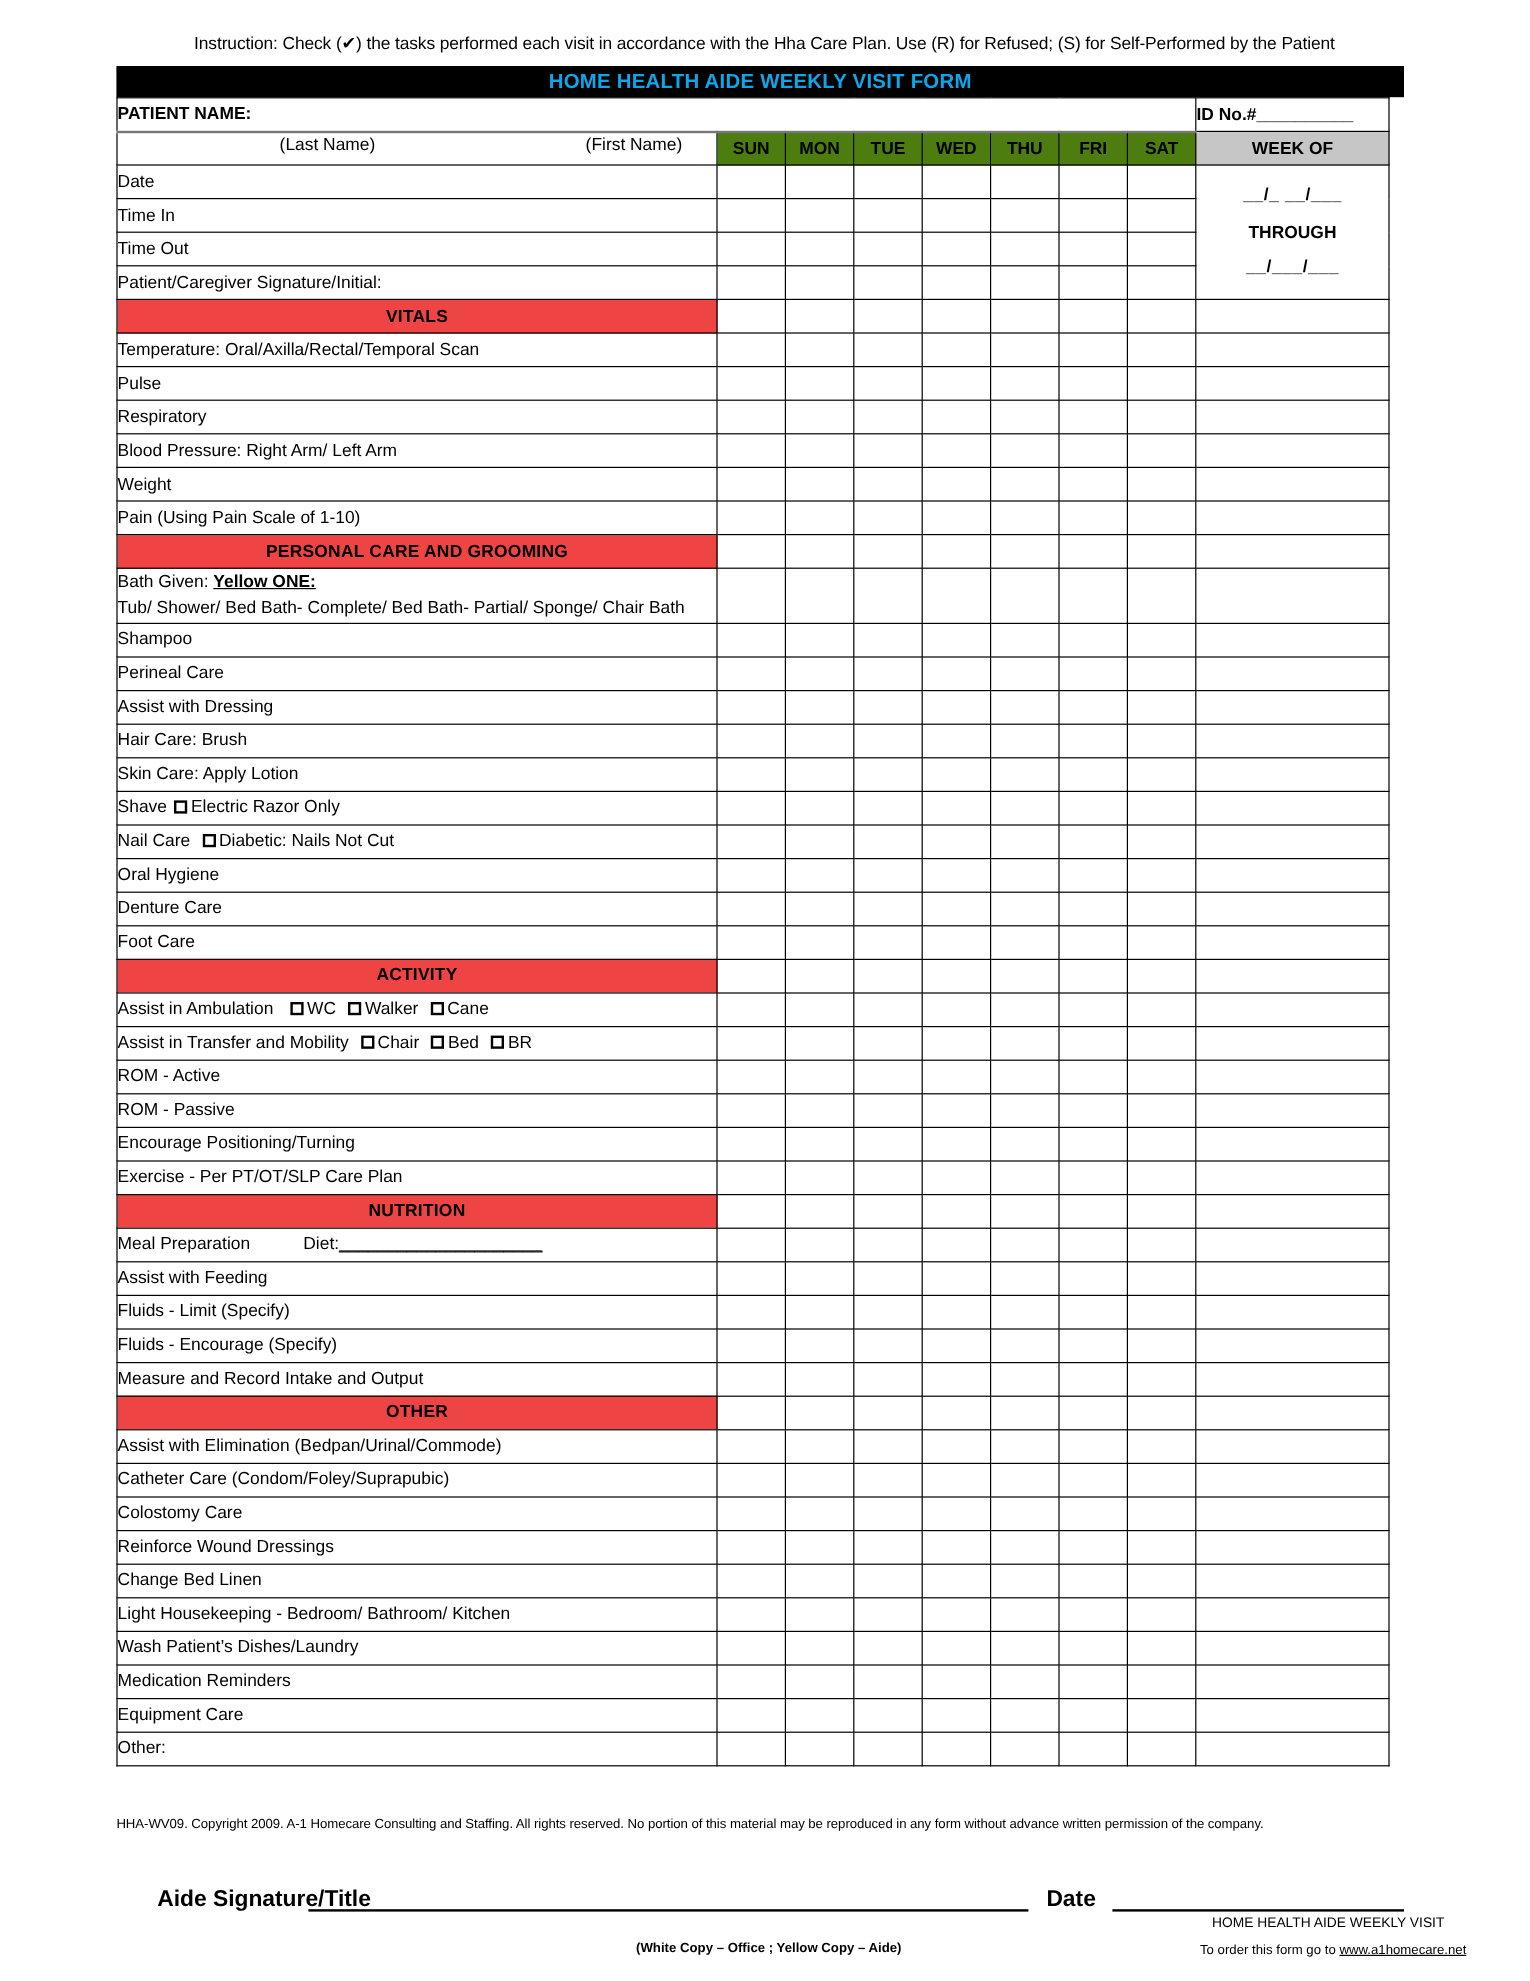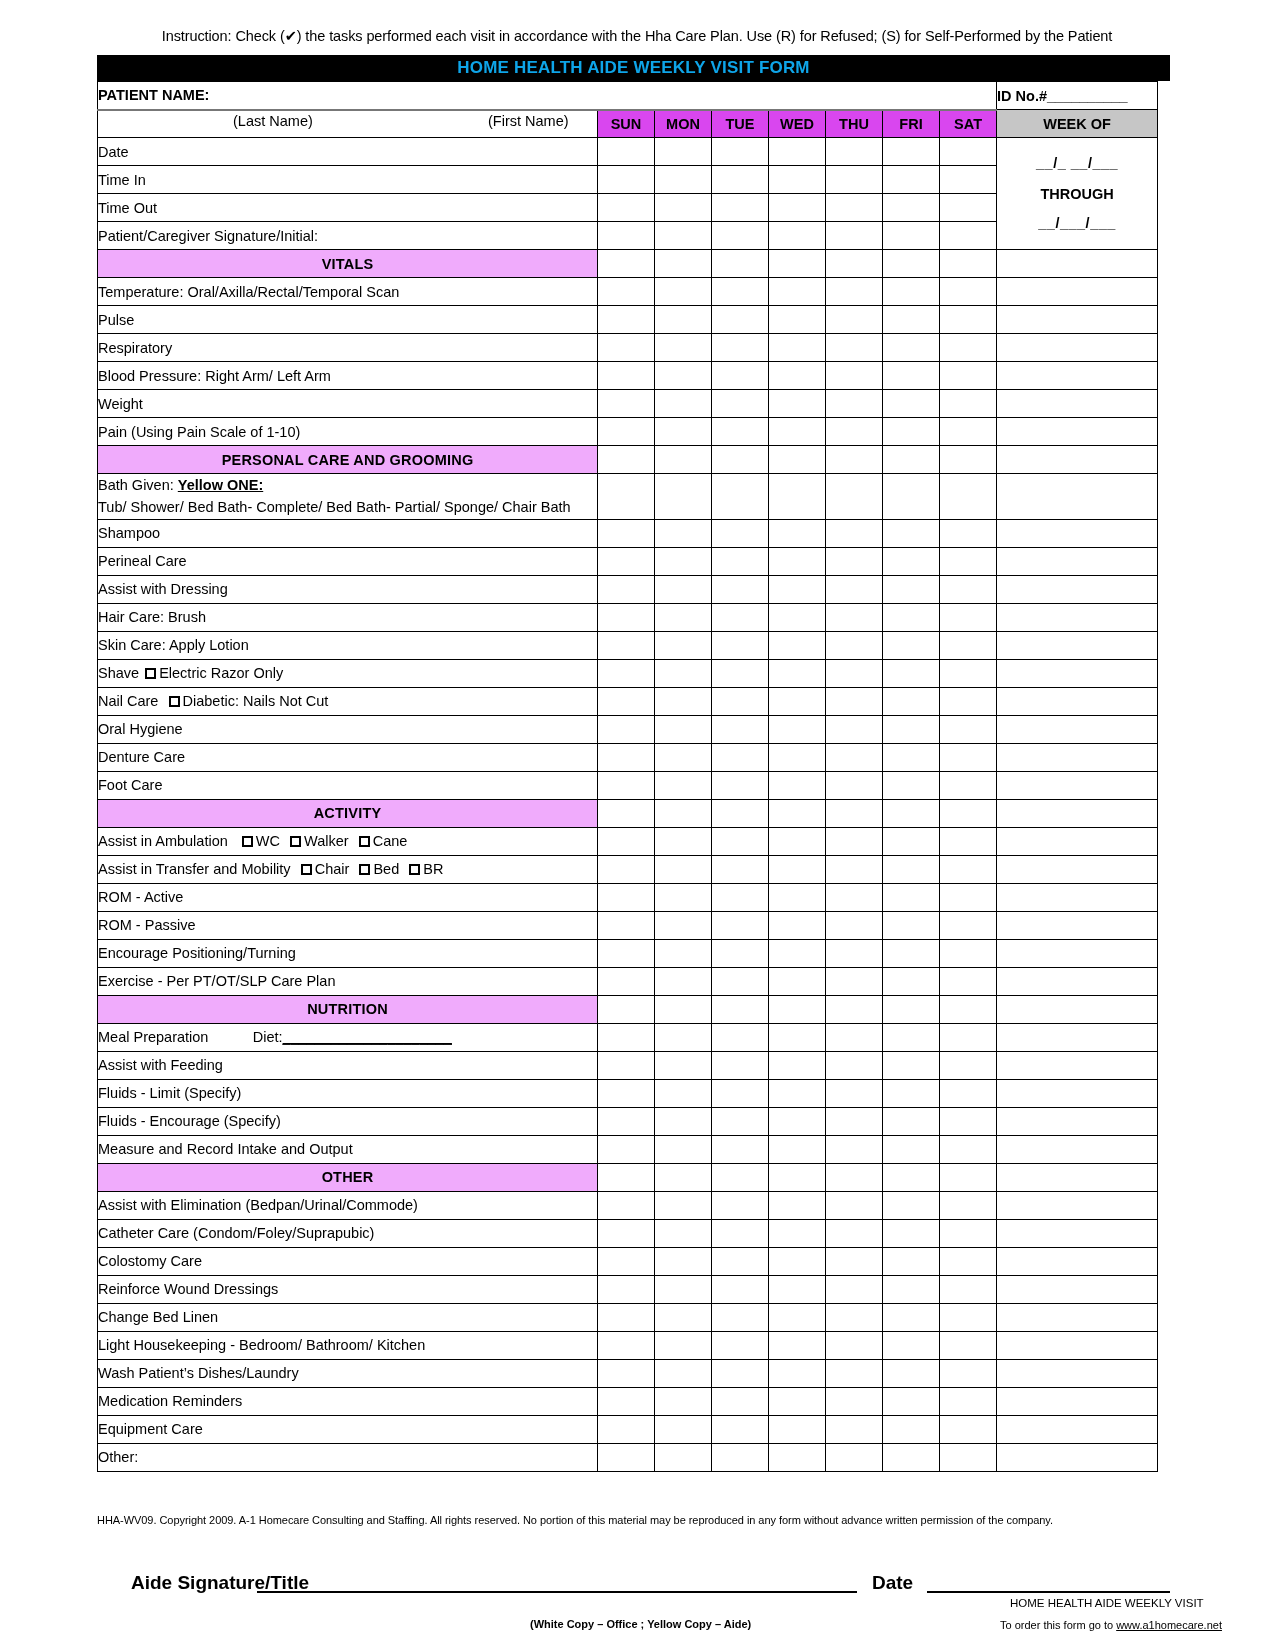--- a/index.html
+++ b/index.html
@@ -90,37 +90,37 @@
   }
   .namehints {
     position: relative;
     height: 22px;
     font-size: 13.5px;
   }
   .namehints .last { position: absolute; left: 135px; top: 2px; }
   .namehints .first { position: absolute; left: 390px; top: 2px; }
 
   .dayhead {
-    background: #d946ef;
+    background: #4d7c0f;
     text-align: center;
     font-weight: bold;
     font-size: 14.5px;
     height: 24px;
   }
   .weekhead {
     background: #c6c6c6;
     text-align: center;
     font-weight: bold;
     font-size: 17px;
     height: 24px;
   }
 
   
   .section {
-    background: #f0abfc;
+    background: #ef4444;
     text-align: center;
     font-weight: bold;
     font-size: 15px;
     height: 22px;
     letter-spacing: 0.2px;
   }
 
   
   .weekcell {
     position: relative;

